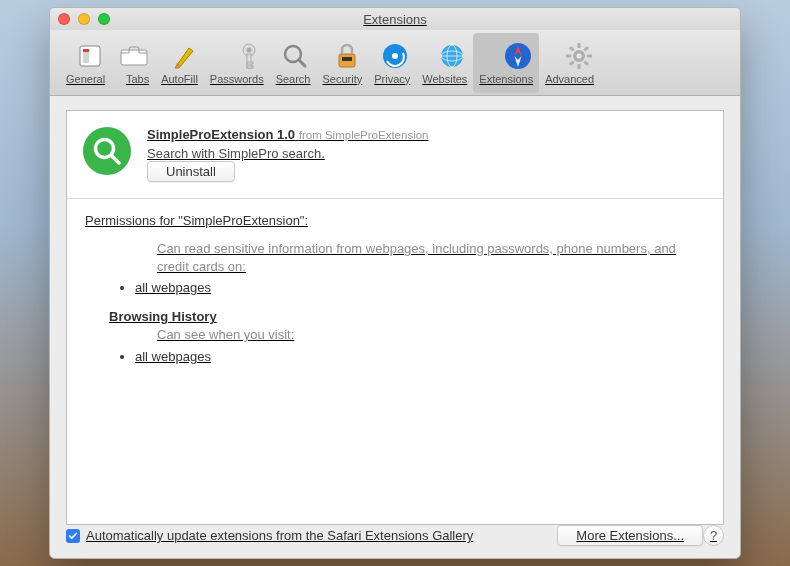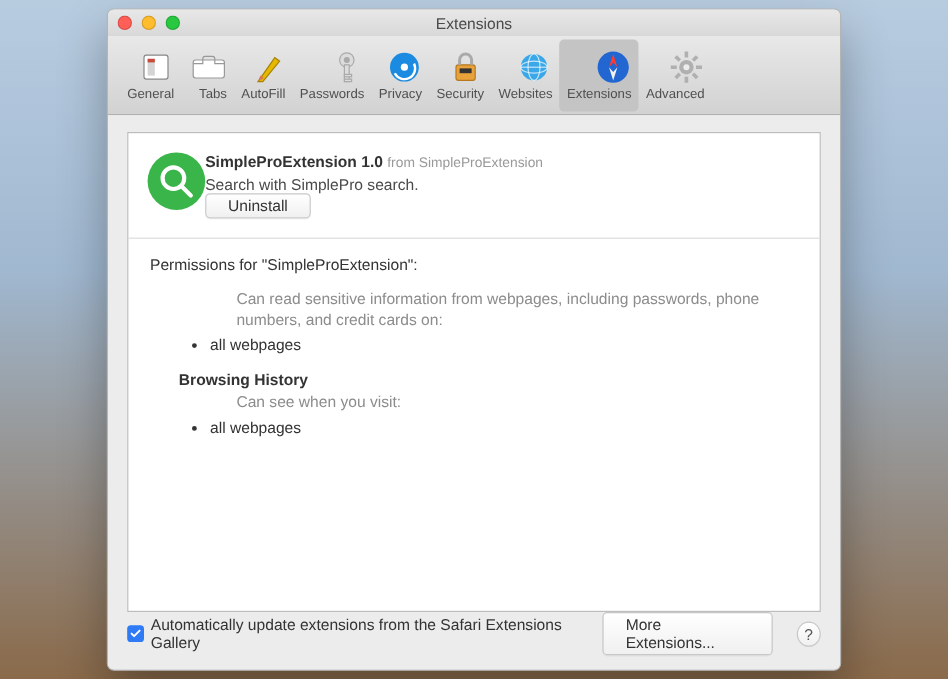--- a/index.html
+++ b/index.html
@@ -12,29 +12,30 @@
     body {
       background: linear-gradient(180deg, #b8cce0 0%, #a0b8d0 40%, #8a6a4a 100%);
       width: 790px;
       height: 566px;
       display: flex;
       align-items: center;
       justify-content: center;
       overflow: hidden;
     }
     .window {
-      width: 612px;
+      width: 692px;
       height: 552px;
       background: #ececec;
       border-radius: 6px;
       border: 1px solid #b5b5b5;
       box-shadow: 0 20px 40px rgba(0,0,0,0.3);
       display: flex;
       flex-direction: column;
       overflow: hidden;
+      text-decoration: underline;
     }
     .titlebar {
       height: 22px;
       display: flex;
       align-items: center;
       padding: 0 8px;
       background: linear-gradient(180deg, #e8e8e8 0%, #d8d8d8 100%);
       position: relative;
     }
     .traffic-lights {
@@ -145,21 +146,21 @@
     .detail {
       flex: 1;
       background: #fff;
       border: 1px solid #bdbdbd;
       display: flex;
       flex-direction: column;
     }
     .detail-header {
       display: flex;
       padding: 16px 18px 16px 16px;
-      gap: 0;
+      gap: 16px;
       border-bottom: 1px solid #dcdcdc;
     }
     .ext-big-icon {
       width: 48px;
       height: 48px;
       border-radius: 50%;
       background: #3ab54a;
       display: flex;
       align-items: center;
       justify-content: center;
@@ -234,21 +235,21 @@
     .footer-left {
       display: flex;
       align-items: center;
       gap: 6px;
       font-size: 13px;
       color: #333;
     }
     .footer-right {
       display: flex;
       align-items: center;
-      gap: 20px;
+      gap: 0;
     }
     .checkbox {
       width: 14px;
       height: 14px;
       border-radius: 3px;
       background: #2f7af5;
       display: flex;
       align-items: center;
       justify-content: center;
     }
@@ -315,36 +316,45 @@
             <rect x="10" y="12" width="4" height="14" fill="#dcdcdc" stroke="#aaa"></rect>
             <rect x="10" y="20" width="6" height="2" fill="#dcdcdc" stroke="#aaa"></rect>
             <rect x="10" y="24" width="6" height="2" fill="#dcdcdc" stroke="#aaa"></rect>
           </svg>
       </div>
       <div class="label">Passwords</div>
     </div>
     <div class="toolbar-item">
       <div class="icon">
         <svg width="26" height="26" viewBox="0 0 26 26">
-            <circle cx="13" cy="13" r="12" fill="#1a8be0"></circle>
-            <path d="M5 18a8 8 0 0016-8" stroke="#fff" stroke-width="2" fill="none"></path>
-            <circle cx="13" cy="13" r="3" fill="#fff"></circle>
-          </svg>
-      </div>
-      <div class="label">Privacy</div>
+            <circle cx="11" cy="11" r="8" fill="none" stroke="#888" stroke-width="2.5"></circle>
+            <line x1="17" y1="17" x2="23" y2="23" stroke="#888" stroke-width="3" stroke-linecap="round"></line>
+          </svg>
+      </div>
+      <div class="label">Search</div>
     </div>
     <div class="toolbar-item">
       <div class="icon">
         <svg width="22" height="26" viewBox="0 0 22 26">
             <rect x="3" y="11" width="16" height="13" rx="2" fill="#e8a23a" stroke="#b87820"></rect>
             <path d="M6 11V7a5 5 0 0110 0v4" fill="none" stroke="#aaa" stroke-width="2.5"></path>
             <rect x="6" y="14" width="10" height="4" fill="#333"></rect>
           </svg>
       </div>
       <div class="label">Security</div>
+    </div>
+    <div class="toolbar-item">
+      <div class="icon">
+        <svg width="26" height="26" viewBox="0 0 26 26">
+            <circle cx="13" cy="13" r="12" fill="#1a8be0"></circle>
+            <path d="M5 18a8 8 0 0016-8" stroke="#fff" stroke-width="2" fill="none"></path>
+            <circle cx="13" cy="13" r="3" fill="#fff"></circle>
+          </svg>
+      </div>
+      <div class="label">Privacy</div>
     </div>
     <div class="toolbar-item">
       <div class="icon">
         <svg width="26" height="26" viewBox="0 0 26 26">
             <circle cx="13" cy="13" r="11" fill="#3aa7e8"></circle>
             <ellipse cx="13" cy="13" rx="11" ry="5" fill="none" stroke="#fff" opacity="0.7"></ellipse>
             <ellipse cx="13" cy="13" rx="5" ry="11" fill="none" stroke="#fff" opacity="0.7"></ellipse>
             <line x1="2" y1="13" x2="24" y2="13" stroke="#fff" opacity="0.7"></line>
           </svg>
       </div>

